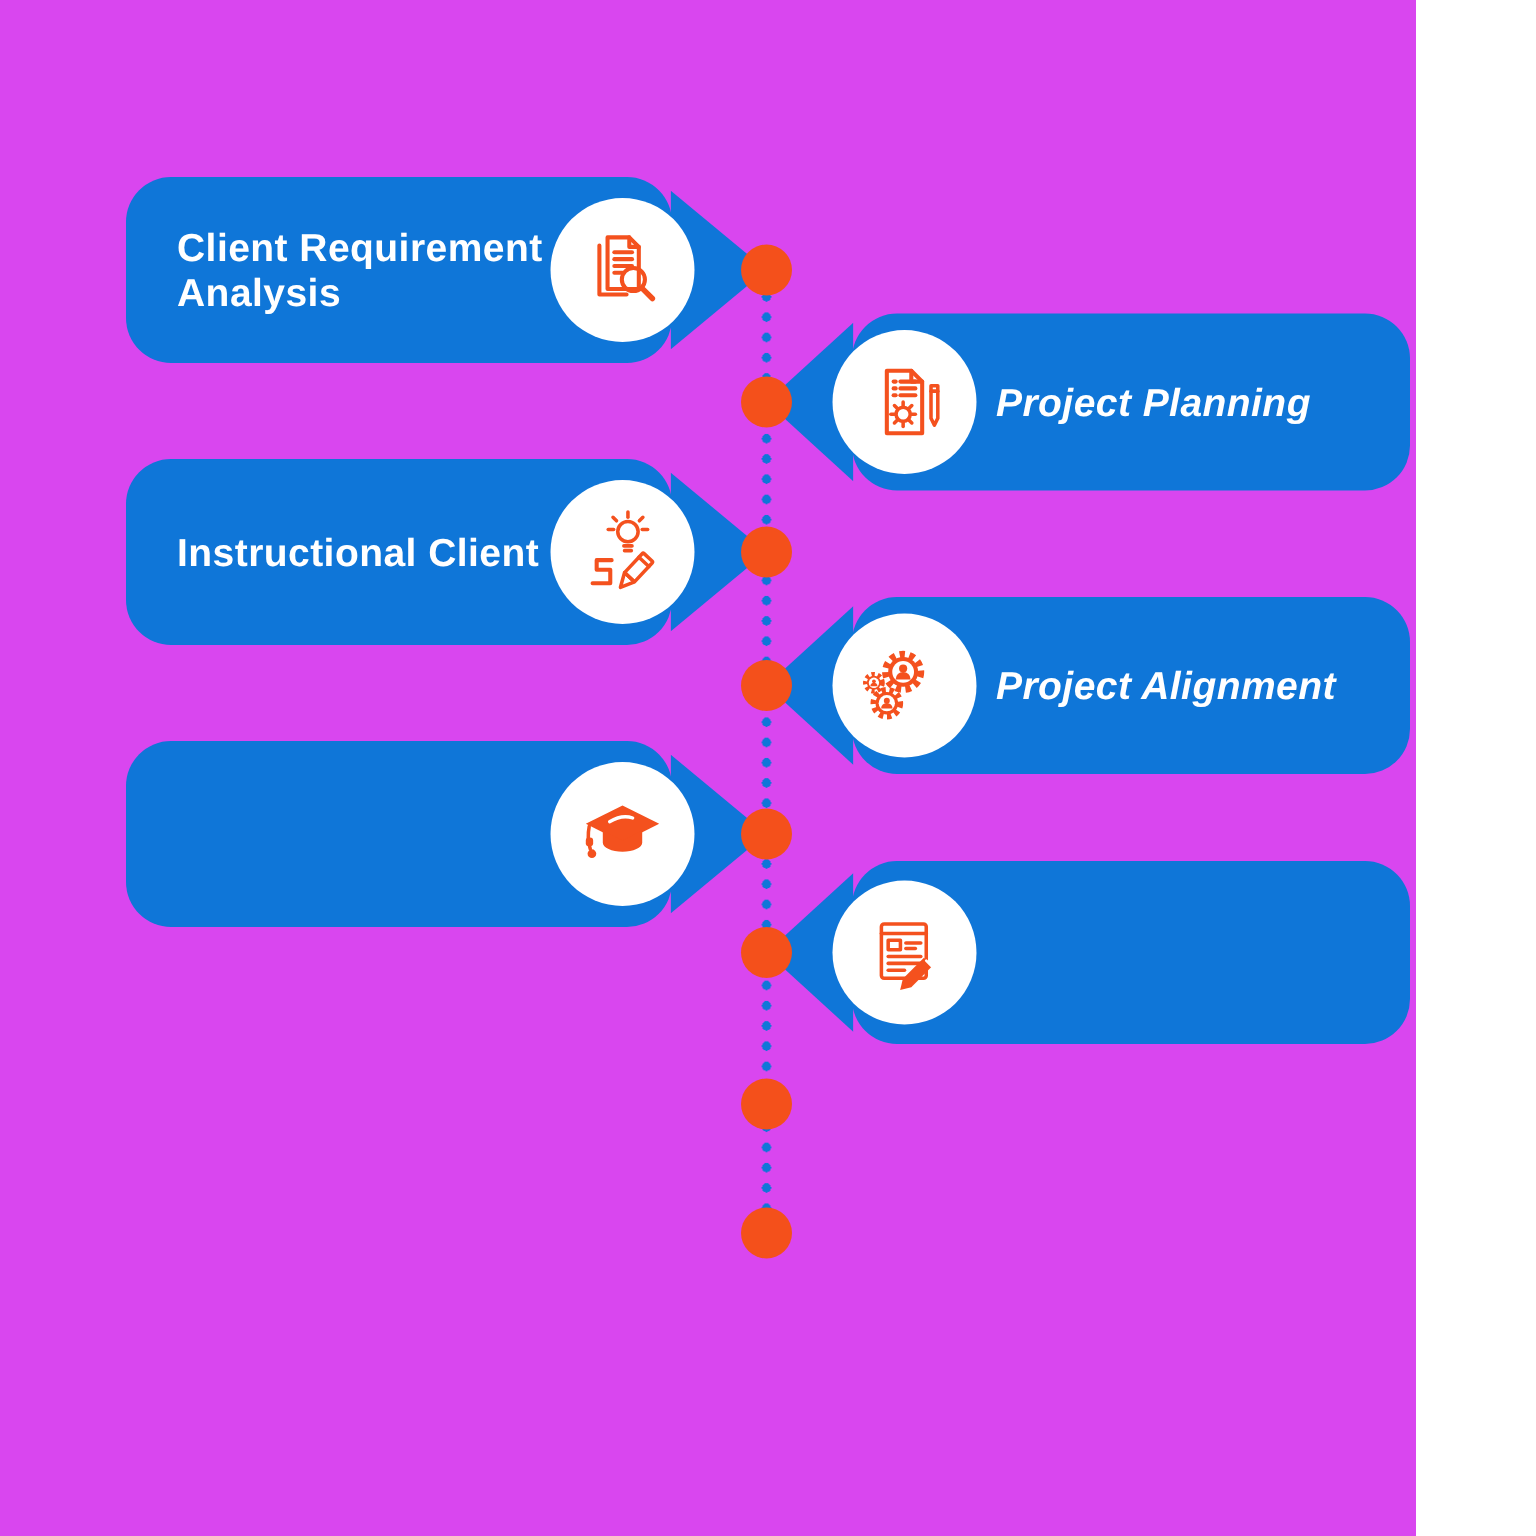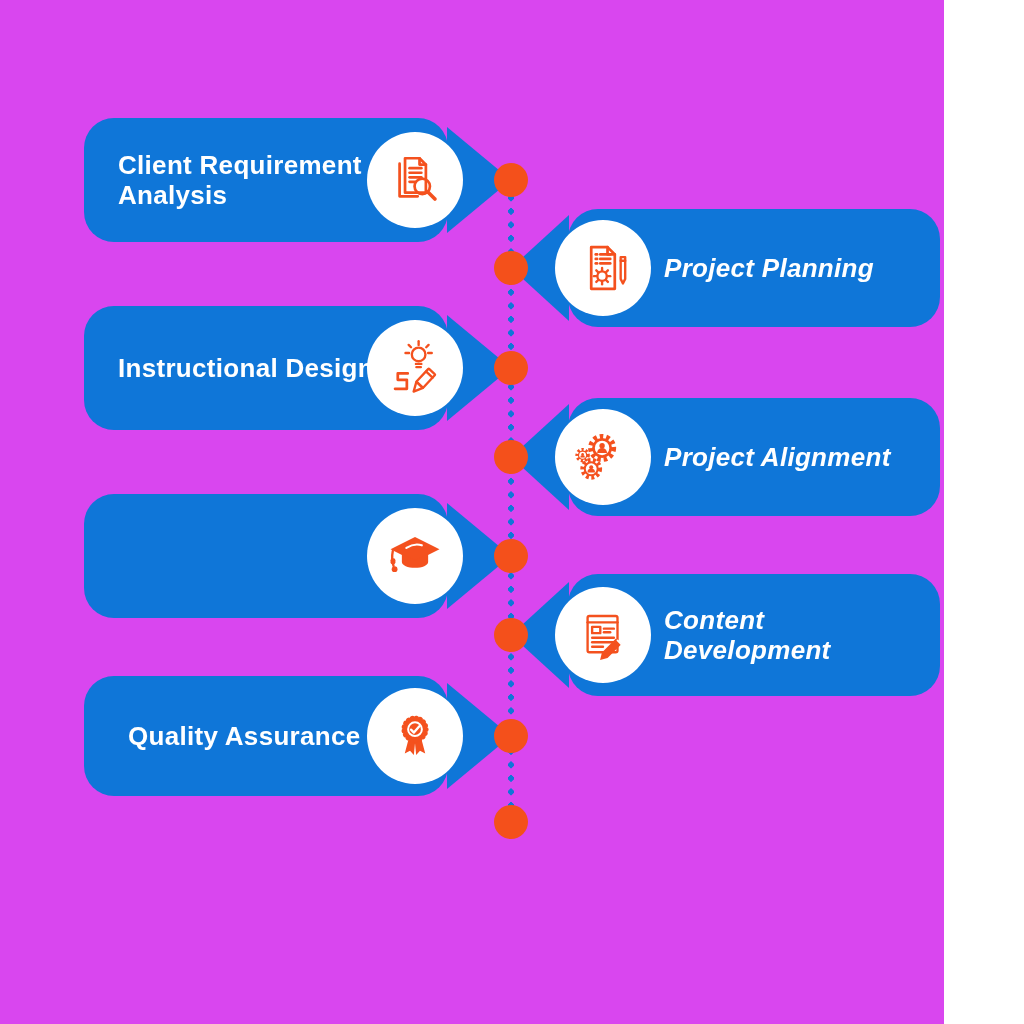--- a/index.html
+++ b/index.html
@@ -137,21 +137,21 @@
           <path d="M51.5 20 h5 v24 l-2.5 5 -2.5 -5 z"></path>
           <path d="M51.5 24 h5"></path>
         </g>
       </svg>
     </div>
     <div class="label">Project Planning</div>
   </div>
 
   <div class="step left s3">
     <div class="arrow"></div>
-    <div class="label">Instructional Design</div>
+    <div class="label">Instructional Client</div>
     <div class="icon-circle">
       <svg width="58" height="58" viewBox="0 0 64 64">
         <g class="st2">
           <circle cx="36" cy="17" r="7.5"></circle>
           <path d="M33 27.5 h6"></path>
             <path d="M33.5 31 h5"></path>
           <path d="M36 2.5 v4"></path>
           <path d="M25 6.5 l2.6 2.6"></path>
             <path d="M47 6.5 l-2.6 2.6"></path>
           <path d="M21.5 15.5 h4"></path>
@@ -218,33 +218,17 @@
           <path d="M33 25 h11"></path>
             <path d="M33 29 h7"></path>
           <path d="M20 35 h24"></path>
             <path d="M20 40 h24"></path>
             <path d="M20 45 h12"></path>
         </g>
         <path class="f" d="M37 57.5 l-8.2 2 2 -8.2 15.5 -15.5 6.2 6.2 z"></path>
         <path class="ws" style="stroke-width:2" d="M48 38 l6 6"></path>
       </svg>
     </div>
-    <div class="label">Content
-Development</div>
-  </div>
-
-  <div class="step left s7">
-    <div class="arrow"></div>
-    <div class="label">Quality Assurance</div>
-    <div class="icon-circle">
-      <svg width="58" height="58" viewBox="0 0 64 64">
-        <path class="f" d="M25 35 h7.5 l-1.8 18 -4.2 -4.8 -5.8 3.2 z"></path>
-        <path class="f" d="M39 35 h-7.5 l1.8 18 4.2 -4.8 5.8 3.2 z"></path>
-        <circle class="scallop" cx="32" cy="24.5" r="12.5"></circle>
-        <circle class="f" cx="32" cy="24.5" r="11.5"></circle>
-        <circle class="ws" style="stroke-width:2.2" cx="32" cy="24.5" r="7.6"></circle>
-        <path class="ws" style="stroke-width:2.6" d="M27.6 25 l3.2 3.2 6 -7"></path>
-      </svg>
-    </div>
-  </div>
+  </div>
+
 
 
 </div>
 
 </body></html>

